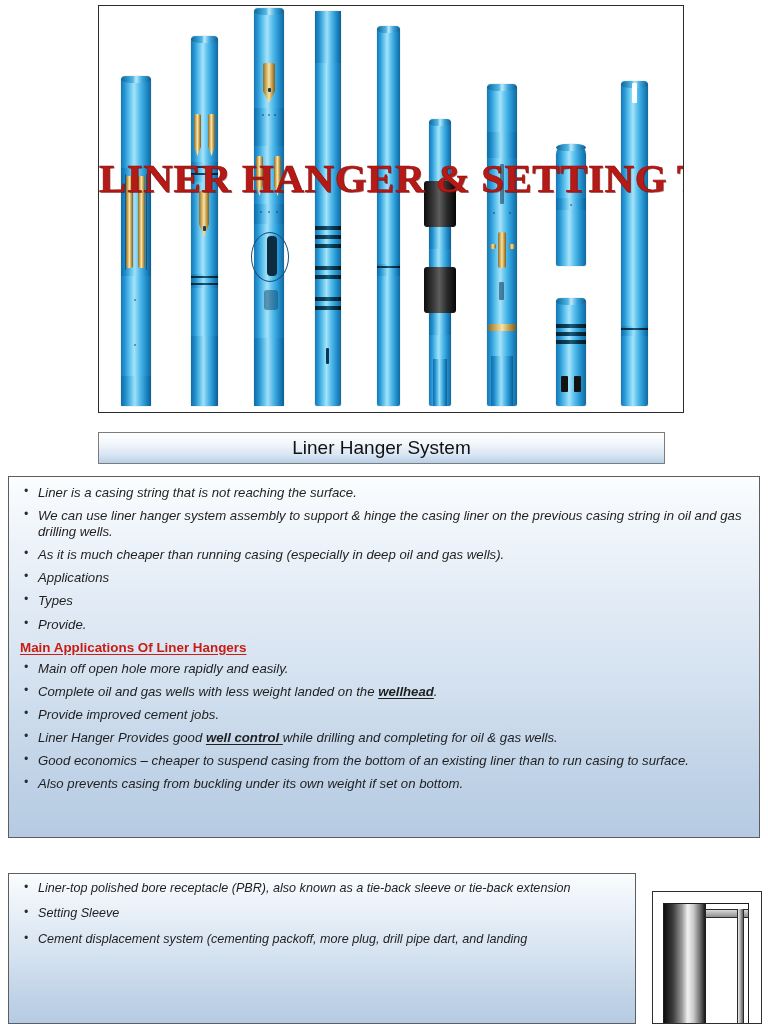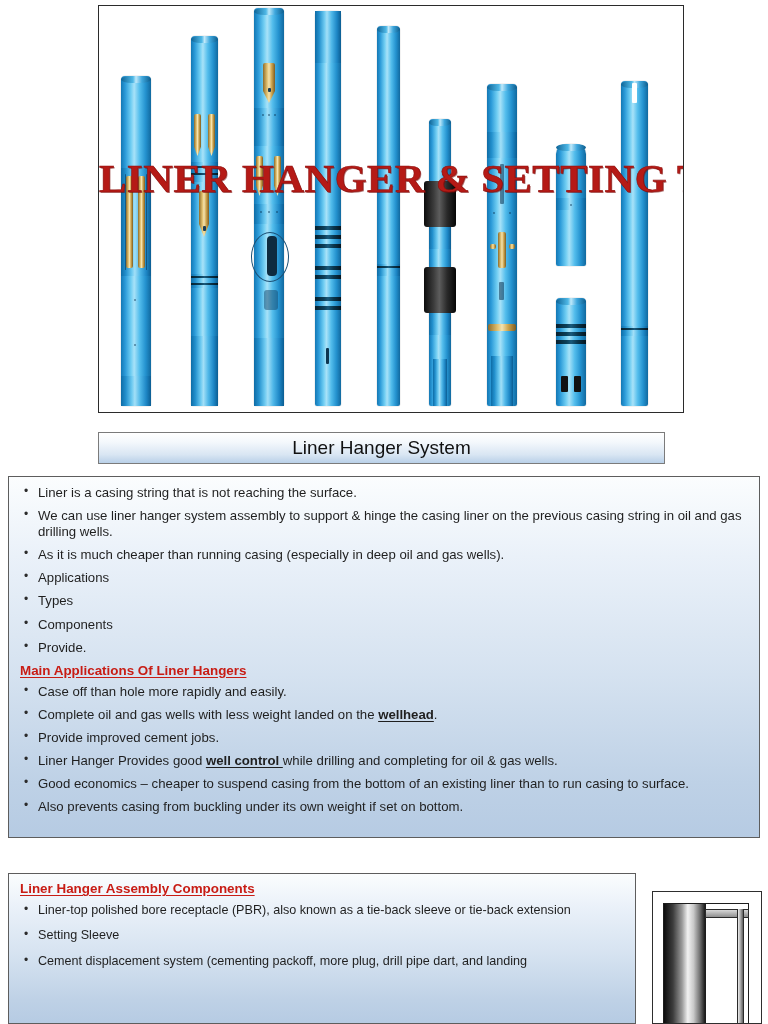--- a/index.html
+++ b/index.html
@@ -144,20 +144,21 @@
     margin: 0;
     padding: 0;
   }
   ul.blist li {
     position: relative;
     padding-left: 19px;
     margin: 0 0 7px 0;
     font-size: 13.2px;
     line-height: 1.22;
     color: #1f1f1f;
+    font-style: italic;
   }
   ul.blist li::before {
     content: "\2022";
     position: absolute;
     left: 5px;
     top: -1px;
     font-size: 12px;
     color: #2b2b2b;
   }
 
@@ -359,36 +360,34 @@
   <span>Liner Hanger System</span>
 </div>
 
 <div class="box box-main">
   <ul class="blist" id="list-top">
       <li>Liner is a casing string that is not reaching the surface.</li>
       <li>We can use liner hanger system assembly to support &amp; hinge the casing liner on the previous casing string in oil and gas drilling wells.</li>
       <li>As it is much cheaper than running casing (especially in deep oil and gas wells).</li>
       <li>Applications</li>
       <li>Types</li>
-      <li>Components</li>
       <li>Provide.</li>
     </ul>
   <span class="redhead">Main Applications Of Liner Hangers</span>
   <ul class="blist" id="list-apps">
-      <li>Case off than hole more rapidly and easily.</li>
+      <li>Main off open hole more rapidly and easily.</li>
       <li>Complete oil and gas wells with less weight landed on the <span class="ul-strong">wellhead</span>.</li>
       <li>Provide improved cement jobs.</li>
       <li>Liner Hanger Provides good <span class="ul-strong">well control </span>while drilling and completing for oil &amp; gas wells.</li>
       <li>Good economics – cheaper to suspend casing from the bottom of an existing liner than to run casing to surface.</li>
       <li>Also prevents casing from buckling under its own weight if set on bottom.</li>
     </ul>
 </div>
 
 <div class="box box-comp">
-  <span class="redhead">Liner Hanger Assembly Components</span>
   <ul class="blist" id="list-comp">
       <li>Liner-top polished bore receptacle (PBR), also known as a tie-back sleeve or tie-back extension</li>
       <li>Setting Sleeve</li>
       <li>Cement displacement system (cementing packoff, more plug, drill pipe dart, and landing</li>
     </ul>
 </div>
 
 <div class="diagram">
   <div class="pipe-outer">
     <div class="pipe-core"></div>

